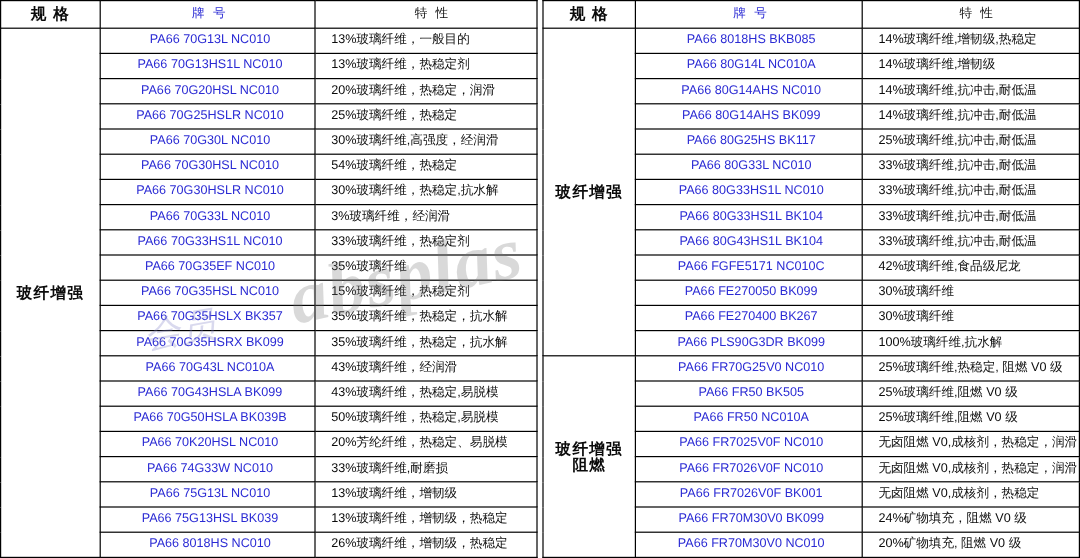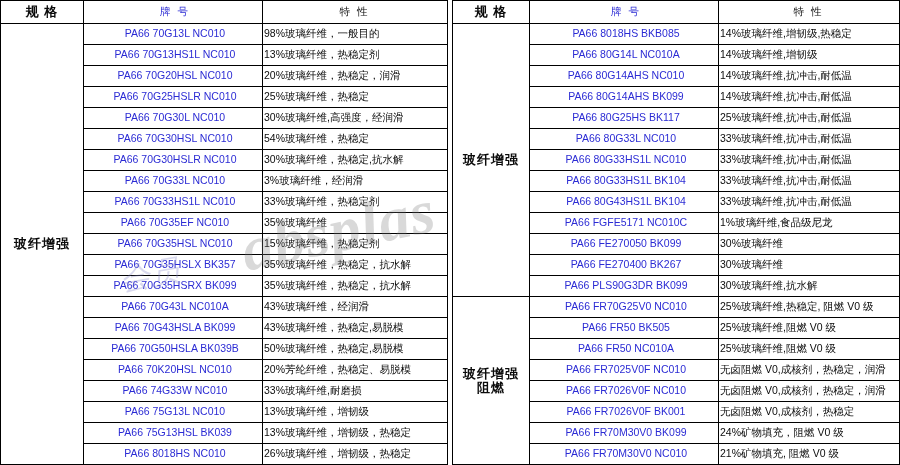--- a/index.html
+++ b/index.html
@@ -37,21 +37,21 @@
   thead th{
     font-weight:normal;
     font-size:13px;
     letter-spacing:2px;
     text-align:center;
     height:22px;
     background:#ffffff;
   }
   .c-cat{width:78px;text-align:center;font-weight:bold;font-size:13px;letter-spacing:1px;}
   .c-grade{width:170px;text-align:center;padding-left:6px;color:#2b2bd4;font-size:10.5px;white-space:nowrap;}
-  .c-prop{text-align:left;padding-left:1px;font-size:10.5px;white-space:nowrap;}
+  .c-prop{text-align:left;padding-left:13px;font-size:10.5px;white-space:nowrap;}
   .right .c-cat{width:72px;}
   .right .c-grade{width:180px;}
   tbody tr{height:21px;}
   .watermark{
     position:absolute;
     left:240px;top:195px;
     font-family:"Liberation Serif","DejaVu Serif",serif;
     font-size:62px;
     font-style:italic;
     font-weight:bold;
@@ -84,21 +84,21 @@
         <tr>
           <th class="c-cat">规 格</th>
           <th class="c-grade" style="text-align:center;">牌 号</th>
           <th class="c-prop" style="text-align:center;">特 性</th>
         </tr>
       </thead>
       <tbody>
         <tr>
           <td class="c-cat" rowspan="21">玻纤增强</td>
           <td class="c-grade">PA66 70G13L NC010</td>
-          <td class="c-prop">98%玻璃纤维，一般目的</td>
+          <td class="c-prop">13%玻璃纤维，一般目的</td>
         </tr>
         <tr>
           <td class="c-grade">PA66 70G13HS1L NC010</td>
           <td class="c-prop">13%玻璃纤维，热稳定剂</td>
         </tr>
         <tr>
           <td class="c-grade">PA66 70G20HSL NC010</td>
           <td class="c-prop">20%玻璃纤维，热稳定，润滑</td>
         </tr>
         <tr>
@@ -221,33 +221,33 @@
         <tr>
           <td class="c-grade">PA66 80G33HS1L BK104</td>
           <td class="c-prop">33%玻璃纤维,抗冲击,耐低温</td>
         </tr>
         <tr>
           <td class="c-grade">PA66 80G43HS1L BK104</td>
           <td class="c-prop">33%玻璃纤维,抗冲击,耐低温</td>
         </tr>
         <tr>
           <td class="c-grade">PA66 FGFE5171 NC010C</td>
-          <td class="c-prop">1%玻璃纤维,食品级尼龙</td>
+          <td class="c-prop">42%玻璃纤维,食品级尼龙</td>
         </tr>
         <tr>
           <td class="c-grade">PA66 FE270050 BK099</td>
           <td class="c-prop">30%玻璃纤维</td>
         </tr>
         <tr>
           <td class="c-grade">PA66 FE270400 BK267</td>
           <td class="c-prop">30%玻璃纤维</td>
         </tr>
         <tr>
           <td class="c-grade">PA66 PLS90G3DR BK099</td>
-          <td class="c-prop">30%玻璃纤维,抗水解</td>
+          <td class="c-prop">100%玻璃纤维,抗水解</td>
         </tr>
 
         <tr>
           <td class="c-cat" rowspan="8">
             <span>玻纤增强</span><br>
             <span>阻燃</span>
           </td>
           <td class="c-grade">PA66 FR70G25V0 NC010</td>
           <td class="c-prop">25%玻璃纤维,热稳定, 阻燃 V0 级</td>
         </tr>
@@ -270,19 +270,19 @@
         <tr>
           <td class="c-grade">PA66 FR7026V0F BK001</td>
           <td class="c-prop">无卤阻燃 V0,成核剂，热稳定</td>
         </tr>
         <tr>
           <td class="c-grade">PA66 FR70M30V0 BK099</td>
           <td class="c-prop">24%矿物填充，阻燃 V0 级</td>
         </tr>
         <tr>
           <td class="c-grade">PA66 FR70M30V0 NC010</td>
-          <td class="c-prop">21%矿物填充, 阻燃 V0 级</td>
+          <td class="c-prop">20%矿物填充, 阻燃 V0 级</td>
         </tr>
       </tbody>
     </table>
   </div>
 
 </div>
 
 </body></html>

